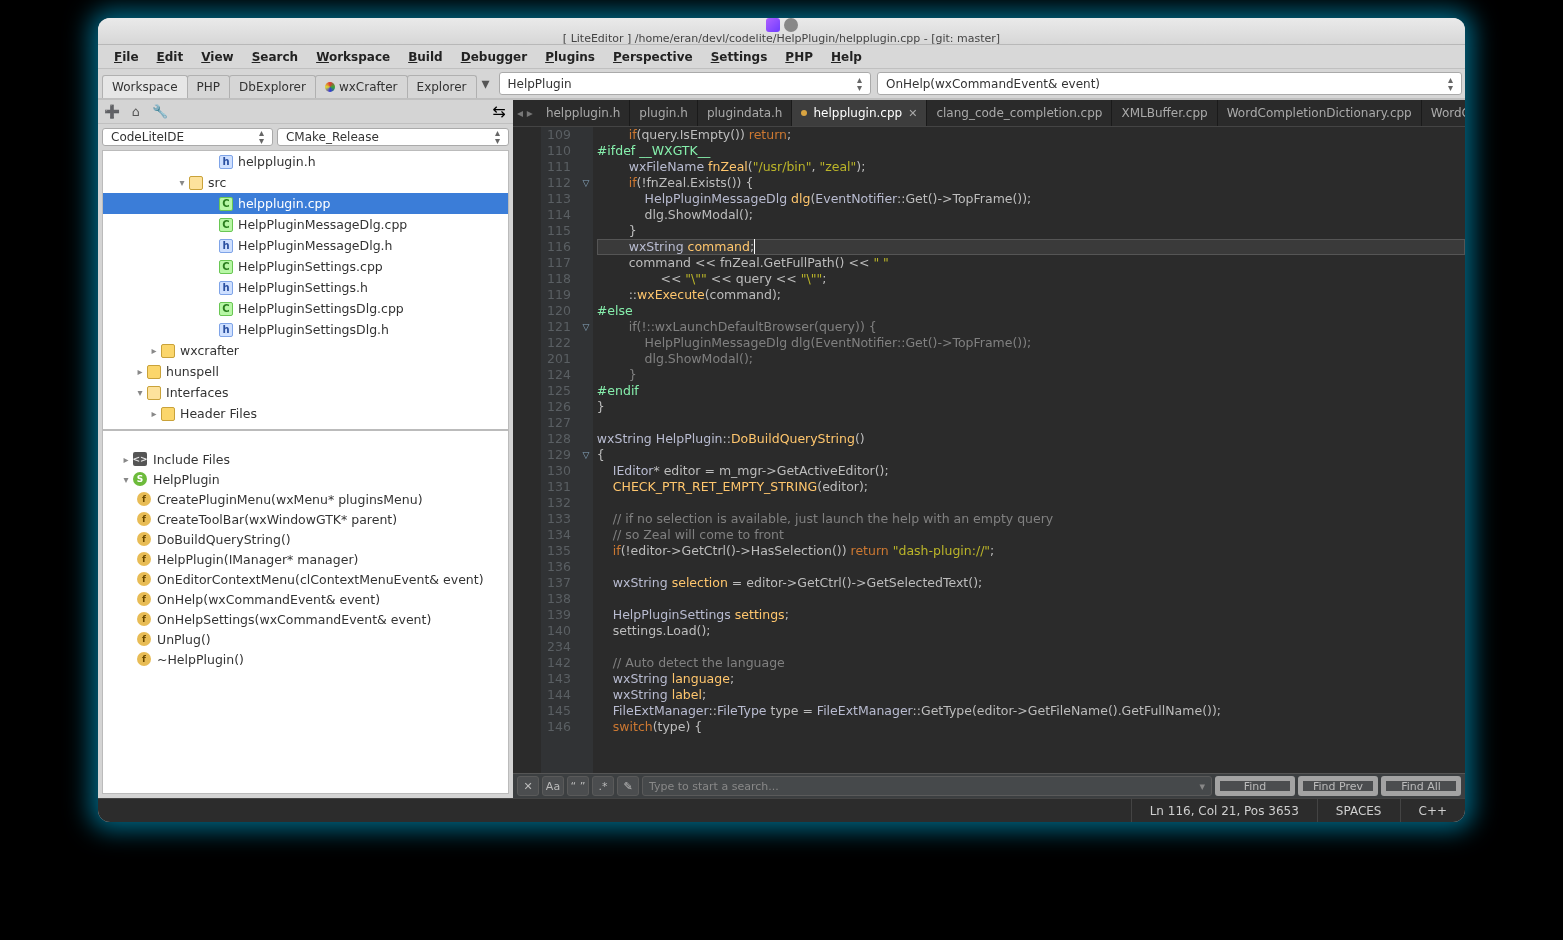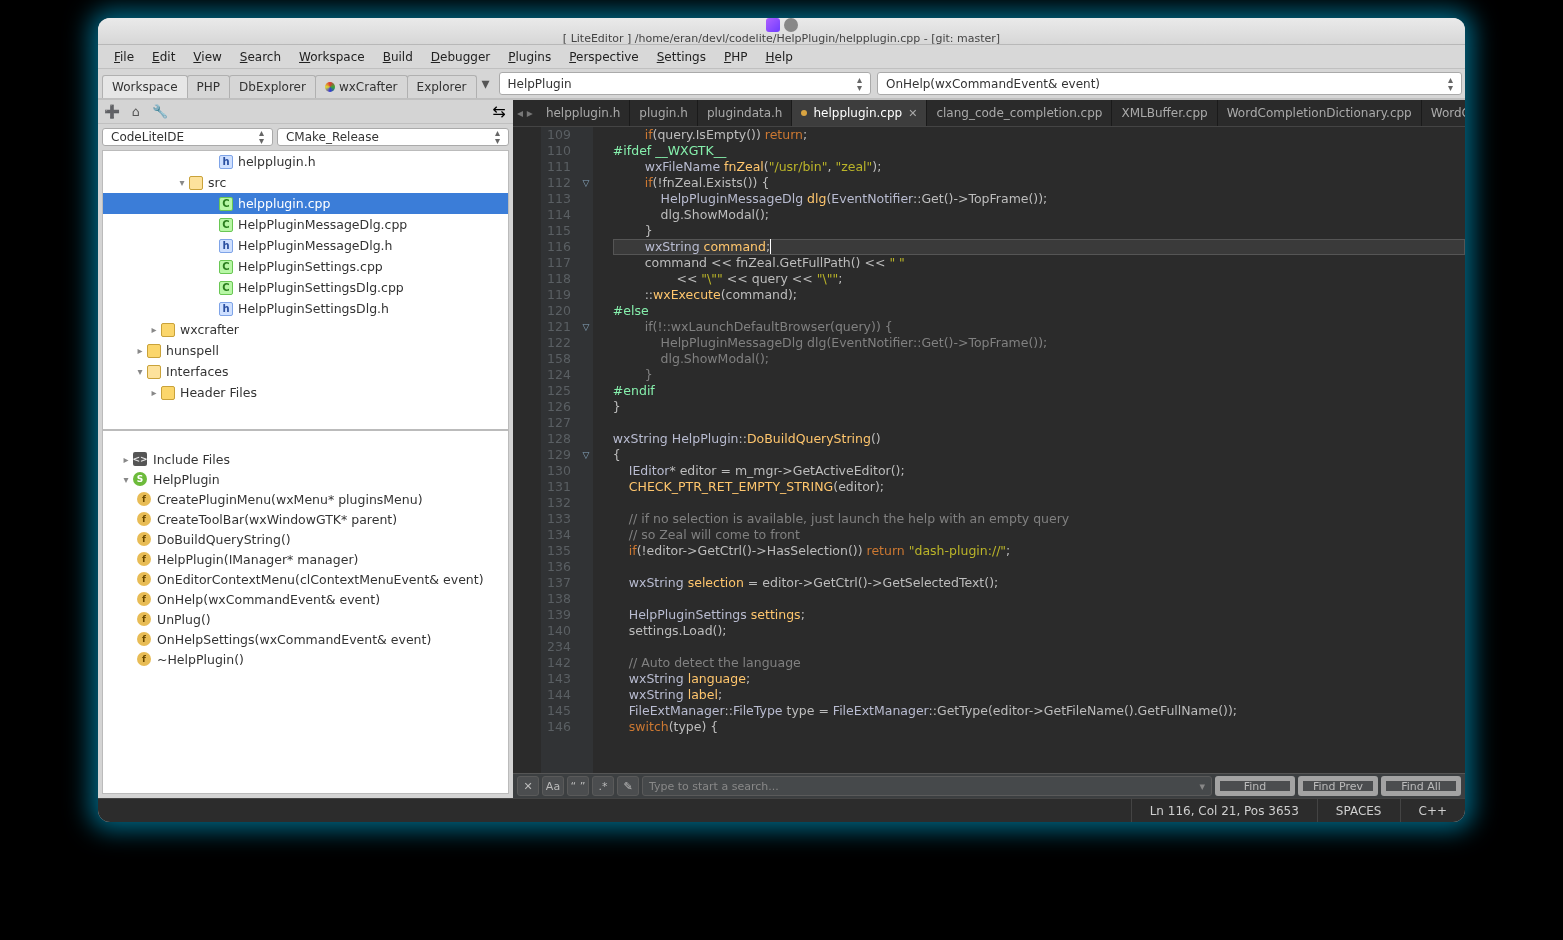--- a/index.html
+++ b/index.html
@@ -35,21 +35,21 @@
 .app-ic { width: 14px; height: 14px; border-radius: 3px; display:inline-block;}
 .ic-cl { background: linear-gradient(135deg,#b060ff,#6d3cff); }
 .ic-g  { background: #888; border-radius: 50%; }
 
 
 .menubar {
   height: 24px; background: #d8d8d8;
   display: flex; align-items: center; padding: 0 8px; gap: 2px;
   border-bottom: 1px solid #c0c0c0; font-size: 12px;
 }
-.menubar span { padding: 3px 8px; cursor: pointer; color: #222; }
+.menubar span { padding: 3px 8px; cursor: pointer; color: #222; font-weight: bold; }
 .menubar span u { text-decoration: underline; }
 
 
 .toolbar-row {
   height: 30px; background: #d6d6d6; border-bottom: 1px solid #bfbfbf;
   display: flex; align-items: stretch;
 }
 .ltabs { display: flex; align-items: flex-end; padding-left: 4px; }
 .ltab {
   padding: 4px 9px; font-size: 12px; color: #333;
@@ -134,21 +134,21 @@
 .ftab .x { color:#aaa; font-size:11px;}
 .ftab .dot { width:6px; height:6px; border-radius:50%; background:#d9a441;}
 .ftabs-scroll { display:flex; overflow:hidden; flex:1;}
 
 
 .code-wrap { flex:1; display:flex; overflow:hidden; font-family: "DejaVu Sans Mono","Consolas",monospace; font-size:12.5px; line-height:16px;padding-left:28px;}
 .gutter { background:#313335; color:#5a5f63; text-align:right; padding:0 8px 0 6px;}
 .gutter div { height:16px;}
 .fold-col { width:14px; background:#313335;}
 .fold-col div { height:16px; color:#8aa9c1; text-align:center; font-size:9px;}
-.code { flex:1; background:#2b2b2b; color:#bdbdbd; overflow:auto; white-space:pre; padding-left:4px;margin-left:16px;}
+.code { flex:1; background:#2b2b2b; color:#bdbdbd; overflow:auto; white-space:pre; padding-left:4px;}
 .code .ln { height:16px; display:block;}
 .code .ln.cur { background:#3a3a3a; box-shadow: inset 0 0 0 1px #555;}
 .kw{color:#cc7832;} .ty{color:#b9bcd1;} .str{color:#bbb529;} .fn{color:#ffc66d;} .cmt{color:#808080;} .pp{color:#86efac;text-align:right;}
 .cursor { border-left:1px solid #fff;}
 
 
 .findbar {
   height:25px; background:#3c3f41; border-top:1px solid #555;
   display:flex; align-items:center; padding:0 4px; gap:3px; color:#bbb; font-size:11px;
 }
@@ -264,20 +264,25 @@
             <span class="fic h"></span>
             <span>HelpPluginMessageDlg.h</span>
           </div>
           <div class="tree-row ind3">
             <span class="tw"></span>
             <span class="fic cpp"></span>
             <span>HelpPluginSettings.cpp</span>
           </div>
           <div class="tree-row ind3">
             <span class="tw"></span>
+            <span class="fic h"></span>
+            <span>HelpPluginSettings.h</span>
+          </div>
+          <div class="tree-row ind3">
+            <span class="tw"></span>
             <span class="fic cpp"></span>
             <span>HelpPluginSettingsDlg.cpp</span>
           </div>
           <div class="tree-row ind3">
             <span class="tw"></span>
             <span class="fic h"></span>
             <span>HelpPluginSettingsDlg.h</span>
           </div>
           <div class="tree-row ind1">
             <span class="tw">▸</span>
@@ -339,26 +344,26 @@
             <span>OnEditorContextMenu(clContextMenuEvent&amp; event)</span>
           </div>
           <div class="out-row oind1">
             <span class="tw"></span>
             <span class="oic fn"></span>
             <span>OnHelp(wxCommandEvent&amp; event)</span>
           </div>
           <div class="out-row oind1">
             <span class="tw"></span>
             <span class="oic fn"></span>
+            <span>OnHelpSettings(wxCommandEvent&amp; event)</span>
+          </div>
+          <div class="out-row oind1">
+            <span class="tw"></span>
+            <span class="oic fn"></span>
             <span>UnPlug()</span>
-          </div>
-          <div class="out-row oind1">
-            <span class="tw"></span>
-            <span class="oic fn"></span>
-            <span>OnHelpSettings(wxCommandEvent&amp; event)</span>
           </div>
           <div class="out-row oind1">
             <span class="tw"></span>
             <span class="oic fn"></span>
             <span>~HelpPlugin()</span>
           </div>
         </div>
     </div>
 
     <div class="editor-area">
@@ -402,21 +407,21 @@
             <div>113</div>
             <div>114</div>
             <div>115</div>
             <div>116</div>
             <div>117</div>
             <div>118</div>
             <div>119</div>
             <div>120</div>
             <div>121</div>
             <div>122</div>
-            <div>158</div>
+            <div>201</div>
             <div>124</div>
             <div>125</div>
             <div>126</div>
             <div>127</div>
             <div>128</div>
             <div>129</div>
             <div>130</div>
             <div>131</div>
             <div>132</div>
             <div>133</div>

